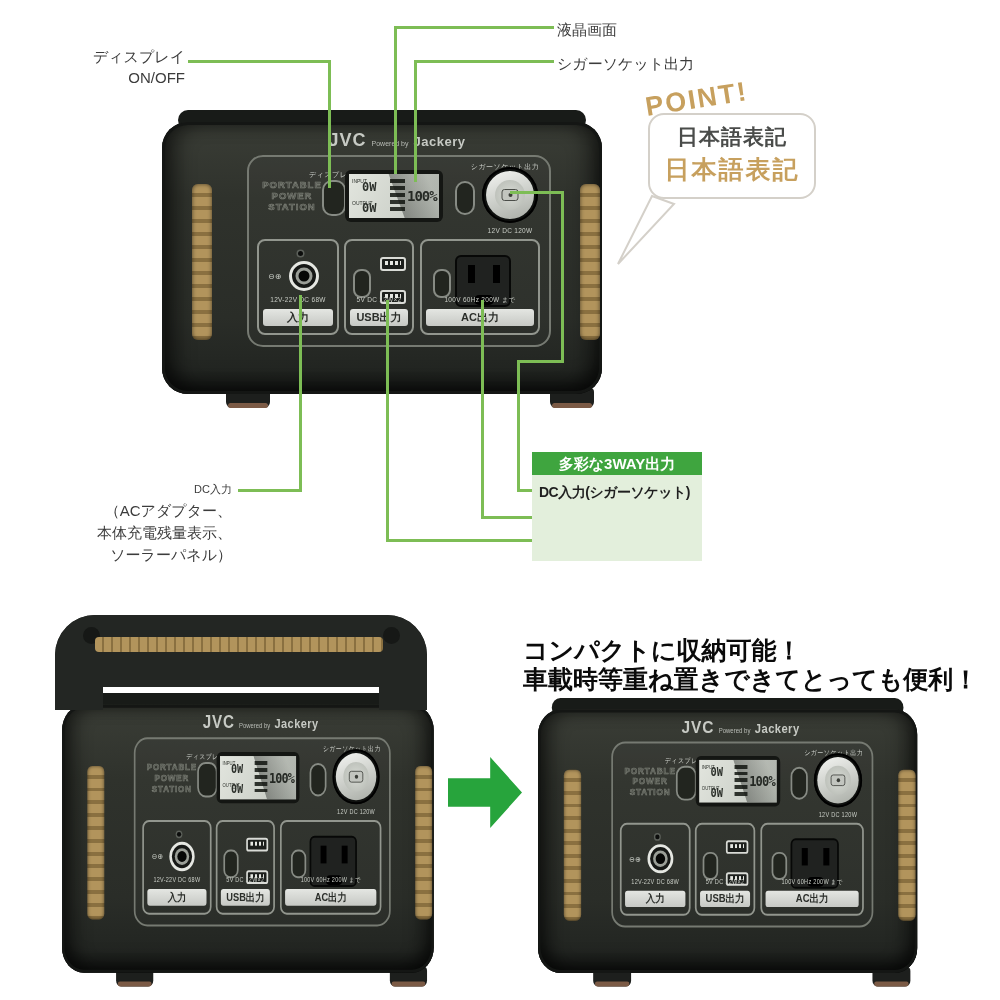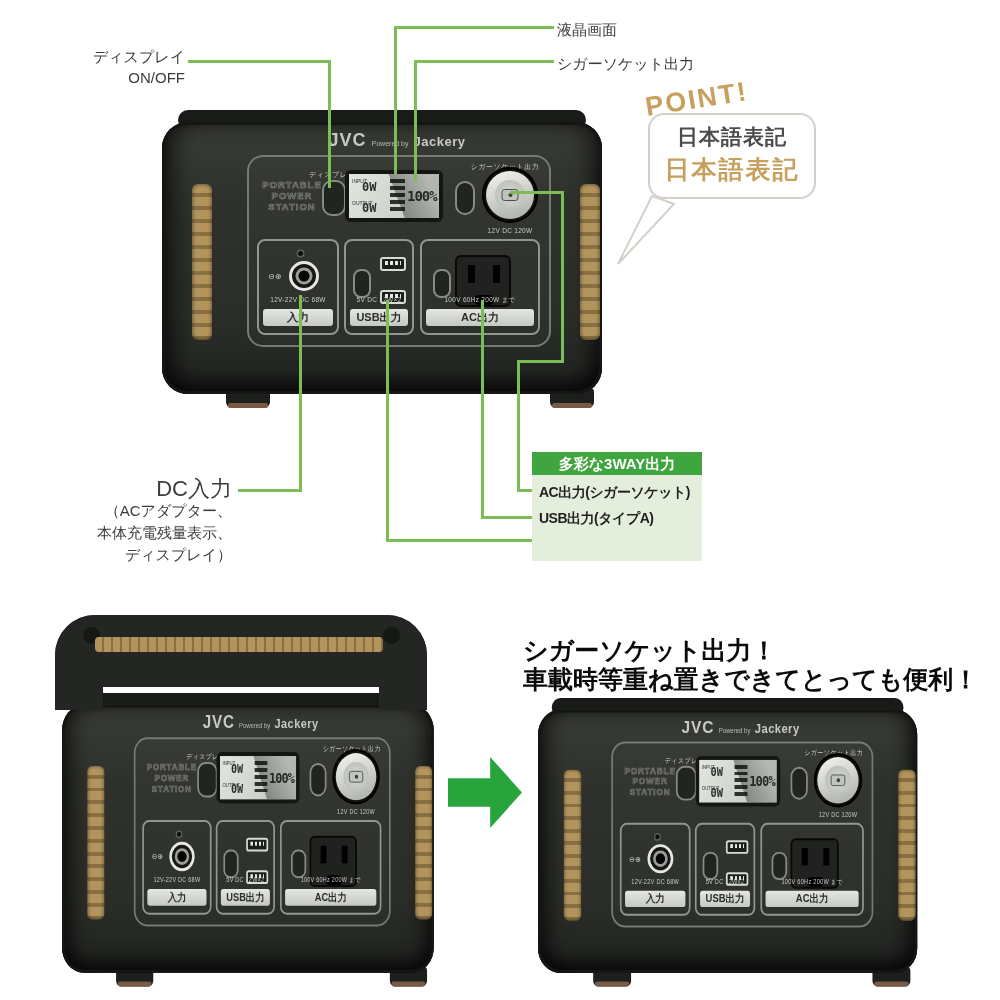--- a/index.html
+++ b/index.html
@@ -149,33 +149,32 @@
   <div class="line" style="left:517px;top:360px;width:3px;height:132px;"></div>
   <div class="line" style="left:517px;top:489px;width:20px;height:3px;"></div>
   <div class="line" style="left:299px;top:295px;width:3px;height:197px;"></div>
   <div class="line" style="left:238px;top:489px;width:64px;height:3px;"></div>
   <div class="line" style="left:386px;top:300px;width:3px;height:242px;"></div>
   <div class="line" style="left:386px;top:539px;width:150px;height:3px;"></div>
   <div class="line" style="left:481px;top:300px;width:3px;height:219px;"></div>
   <div class="line" style="left:481px;top:516px;width:55px;height:3px;"></div>
 
   <div class="callout right" style="left:60px;top:478px;width:172px;line-height:22px;">
-    <div style="font-size:22px;">DC入力</div>
+    <div style="font-size:11px;">DC入力</div>
     <div>（ACアダプター、</div>
     <div>本体充電残量表示、</div>
-    <div>ディスプレイ）</div>
+    <div>ソーラーパネル）</div>
   </div>
 
   <div class="obox-head">多彩な3WAY出力</div>
   <div class="obox-body">
-    <div class="obox-item">AC出力(シガーソケット)</div>
-    <div class="obox-item">USB出力(タイプA)</div>
-  </div>
-
-  <div class="sub-line" style="left:523px;top:634px;">シガーソケット出力！</div>
+    <div class="obox-item">DC入力(シガーソケット)</div>
+  </div>
+
+  <div class="sub-line" style="left:523px;top:634px;">コンパクトに収納可能！</div>
   <div class="sub-line" style="left:523px;top:663px;">車載時等重ね置きできてとっても便利！</div>
 
   <div class="arrow"></div>
 
   <div class="dev-top">
     <div class="device-slot">
   <div class="device">
     <div class="dev-lid"></div>
     <div class="foot" style="left:64px;"></div>
     <div class="foot" style="right:8px;"></div>

